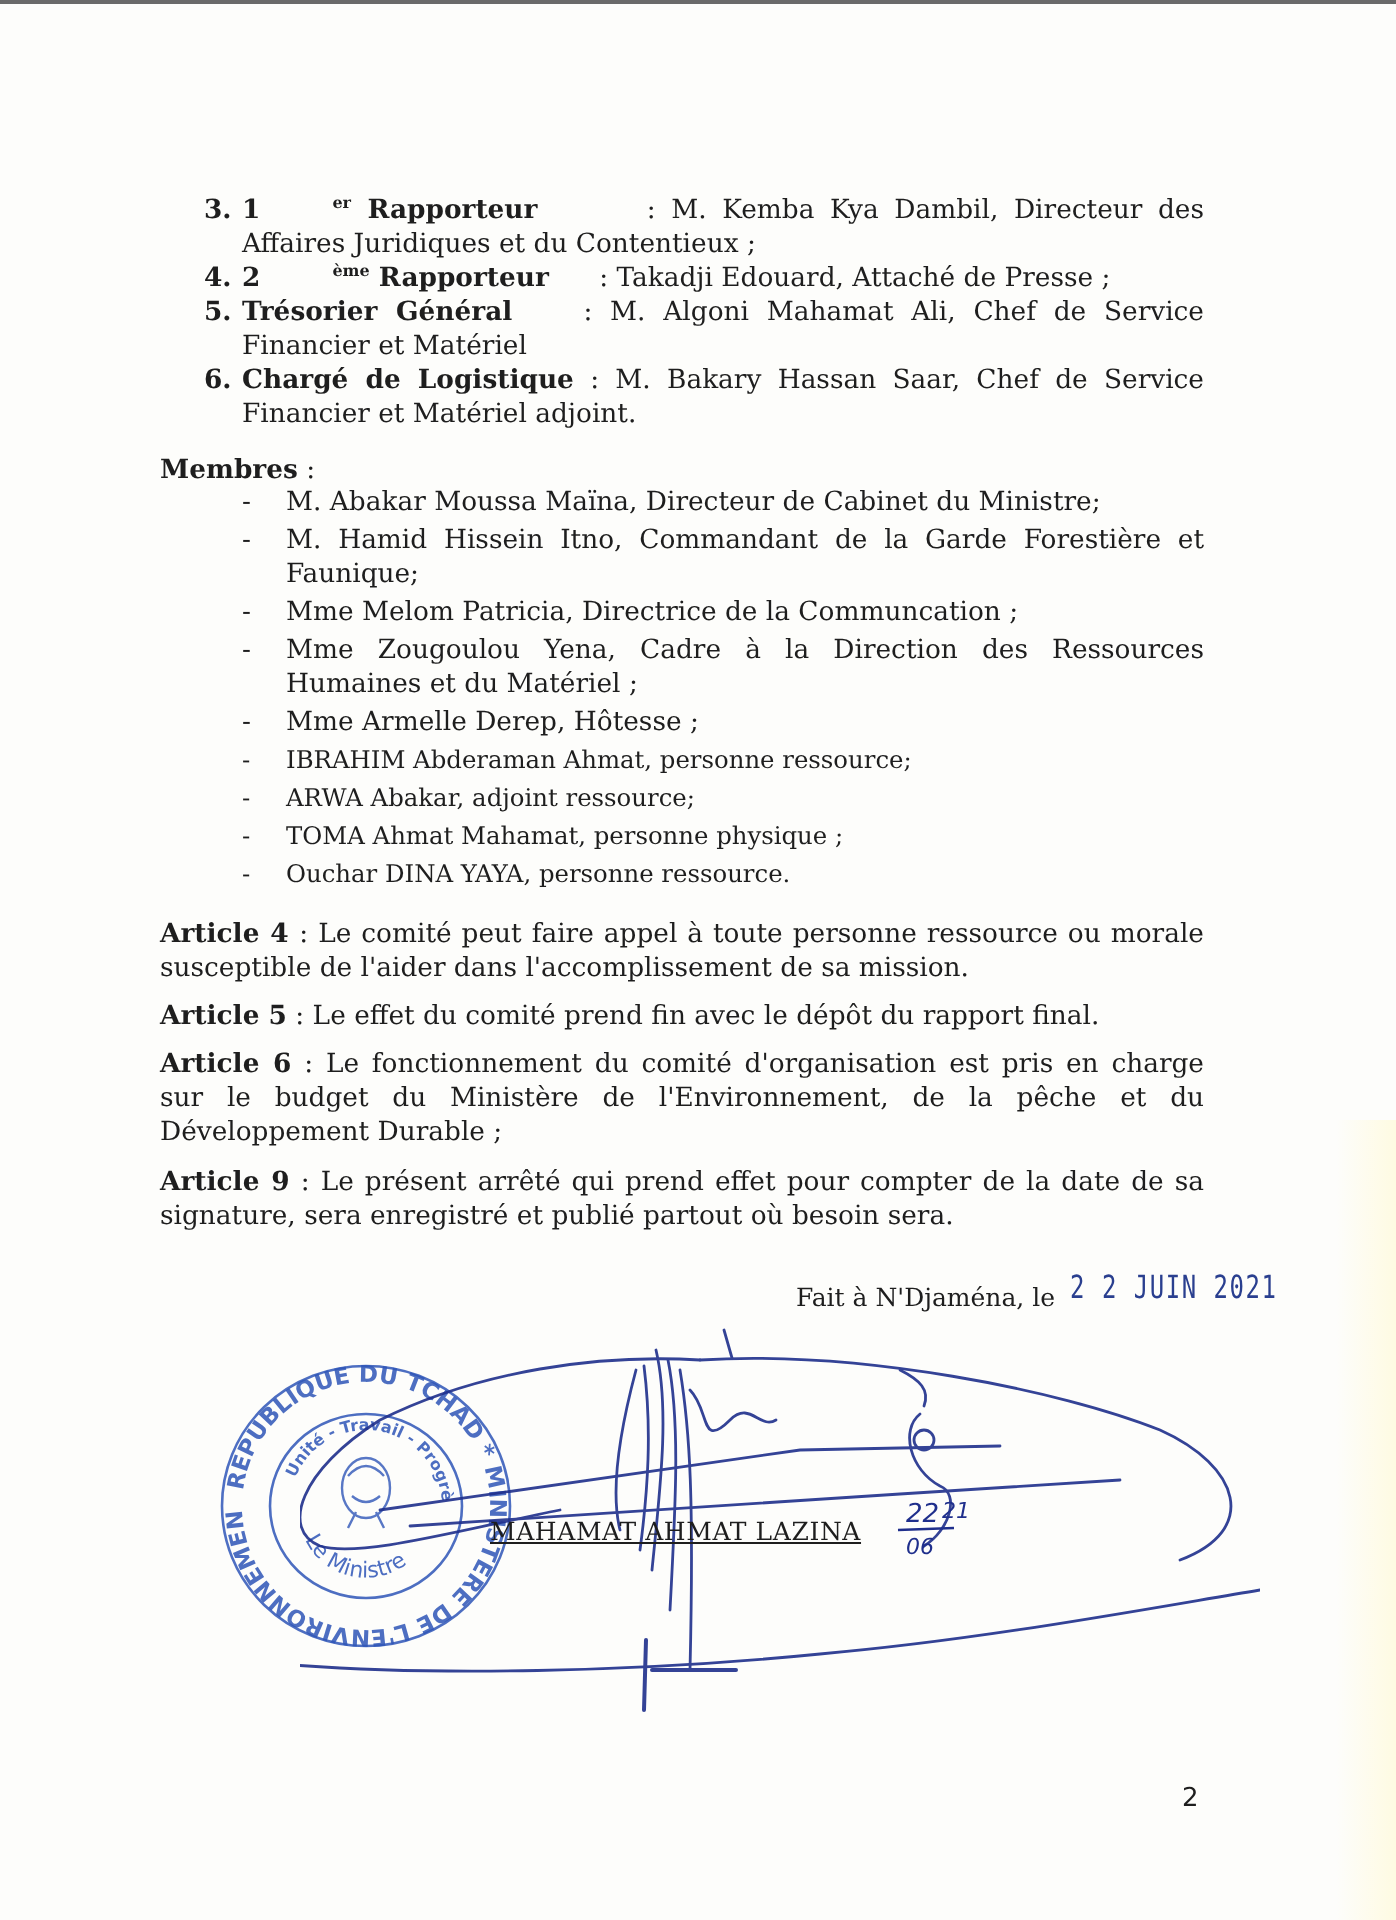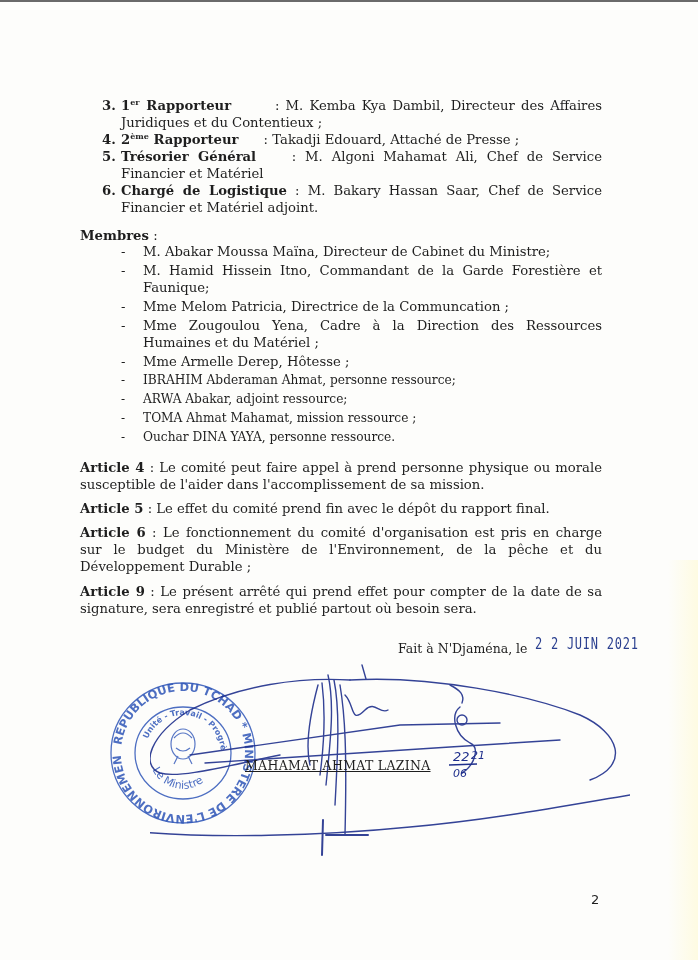--- a/index.html
+++ b/index.html
@@ -17,21 +17,21 @@
     .txt { font-size: 13.2px; line-height: 17px; }
     .b { font-weight: bold; }
     .u { }
 
     
     .roles { position: absolute; left: 102px; top: 97px; width: 500px; }
     .role { display: flex; }
     .role .num { width: 19px; font-weight: bold; flex: none; }
     .role .body { flex: 1; text-align: justify; text-align-last: left; }
     .role + .role { margin-top: 0; }
-    sup { font-size: 8px; line-height: 0; }
+    sup { font-size: 8px; line-height: 0; margin-left: 36px; }
 
     .membres-head { position: absolute; left: 80px; top: 227px; }
     .members { position: absolute; left: 121px; top: 243px; width: 481px; }
     .member { display: flex; margin-bottom: 2px; }
     .member .dash { width: 22px; flex: none; }
     .member .mtext { flex: 1; text-align: justify; text-align-last: left; }
 
     .article { position: absolute; left: 80px; width: 522px; text-align: justify; text-align-last: left; }
     .art4 { top: 459px; }
     .art5 { top: 500px; }
@@ -114,30 +114,30 @@
     <div class="member" style="font-size:12.2px">
         <span class="dash">-</span>
         <span class="mtext">IBRAHIM Abderaman Ahmat, personne ressource;</span>
       </div>
     <div class="member" style="font-size:12.2px">
         <span class="dash">-</span>
         <span class="mtext">ARWA  Abakar, adjoint ressource;</span>
       </div>
     <div class="member" style="font-size:12.2px">
         <span class="dash">-</span>
-        <span class="mtext">TOMA Ahmat Mahamat, mission ressource ;</span>
+        <span class="mtext">TOMA Ahmat Mahamat, personne physique ;</span>
       </div>
     <div class="member" style="font-size:12.2px">
         <span class="dash">-</span>
         <span class="mtext">Ouchar DINA YAYA, personne ressource.</span>
       </div>
   </div>
 
   <div class="article art4 txt">
-    <span class="b u">Article 4 </span><span>: Le comité peut faire appel à prend personne physique ou morale susceptible de l'aider dans l'accomplissement de sa mission.</span>
+    <span class="b u">Article 4 </span><span>: Le comité peut faire appel à toute personne ressource ou morale susceptible de l'aider dans l'accomplissement de sa mission.</span>
   </div>
   <div class="article art5 txt">
     <span class="b u">Article 5</span><span> : Le effet du comité prend fin avec le dépôt du rapport final.</span>
   </div>
   <div class="article art6 txt">
     <span class="b u">Article 6</span><span> : Le fonctionnement du comité d'organisation est pris en charge sur le budget du Ministère de l'Environnement,  de la pêche et du Développement Durable ;</span>
   </div>
   <div class="article art7 txt">
     <span class="b">Article 9</span><span> : Le présent arrêté qui prend effet pour compter de la date de sa signature,  sera enregistré et publié partout où besoin sera.</span>
   </div>

